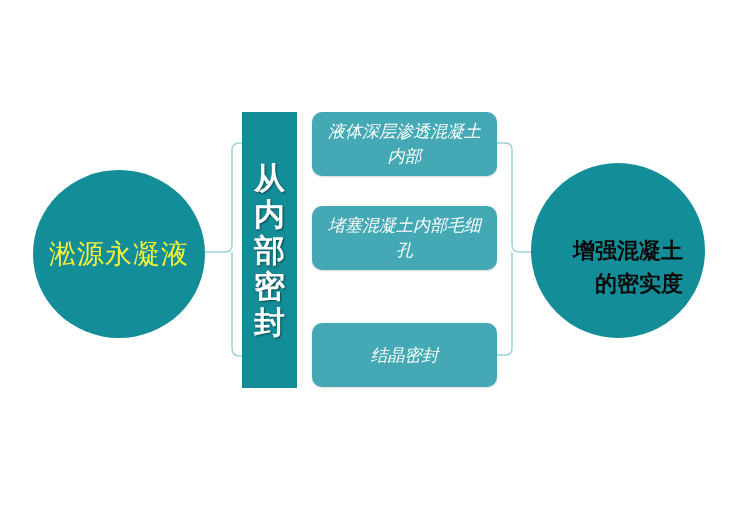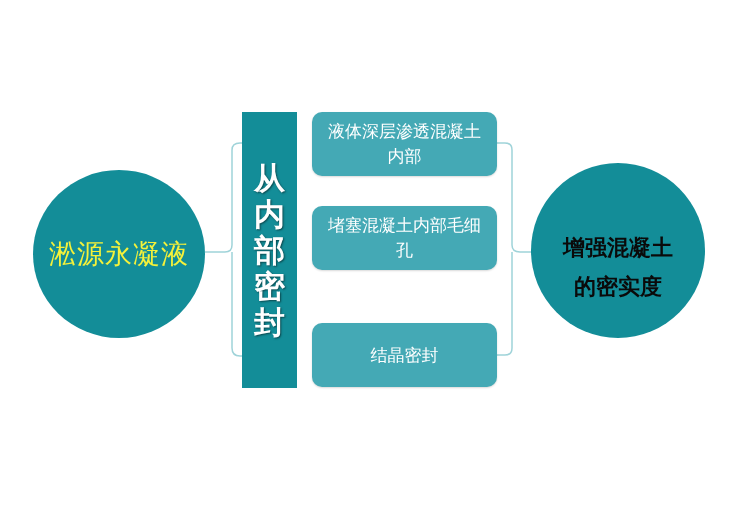--- a/index.html
+++ b/index.html
@@ -1,32 +1,32 @@
 <!DOCTYPE html>
 <html><head>
 <meta charset="utf-8">
 <style>
   html, body { margin:0; padding:0; }
   body { width:750px; height:505px; background:#ffffff; position:relative; overflow:hidden;
          font-family:"DejaVu Sans", "Liberation Sans", sans-serif; }
   .abs { position:absolute; }
   .circle { border-radius:50%; background:#138d98; display:flex; flex-direction:column;
-            align-items:center; justify-content:center; text-align:center; }
+            align-items:center; justify-content:center; text-align:right; }
   .left-circle { left:33px; top:170px; width:172px; height:168px; }
   .left-circle .t1 { color:#f5f23a; font-size:27px; line-height:34px; letter-spacing:1px; }
   .left-circle .t2 { color:#f5f23a; font-size:27px; line-height:32px; }
   .right-circle { left:531px; top:163px; width:174px; height:175px; }
-  .right-circle .t { color:#0a0a0a; font-size:22px; font-weight:bold; line-height:39px;margin-top:32px; }
+  .right-circle .t { color:#0a0a0a; font-size:22px; font-weight:bold; line-height:33px;margin-top:32px; }
   .bar { left:242px; top:112px; width:55px; height:276px; background:#138d98;
          display:flex; align-items:center; justify-content:center; }
   .bar .vt { color:#ffffff; font-size:31px; font-weight:bold; line-height:36px; width:36px;
              text-align:center; word-break:break-all; text-shadow:1px 1px 2px rgba(0,0,0,0.5); }
   .box { left:312px; width:185px; height:64px; background:#44a9b5; border-radius:10px;
          display:flex; align-items:center; justify-content:center; text-align:center;
-         box-shadow:0 1px 2px rgba(0,0,0,0.15); }
+         box-shadow:0 1px 2px rgba(0,0,0,0.15);font-style:italic; }
   .box span { color:#ffffff; font-size:17px; line-height:25px; padding:0 12px; }
   svg.lines { position:absolute; left:0; top:0; }
 </style>
 </head>
 <body>
 
 <svg class="lines" width="750" height="505">
 
   <path d="M205,252 L225,252 Q232,252 232,245 L232,150 Q232,143 240,143 L242,143" fill="none" stroke="#9fd3d9" stroke-width="1.5"></path>
   <path d="M232,252 L232,348 Q232,356 240,356 L242,356" fill="none" stroke="#9fd3d9" stroke-width="1.5"></path>

